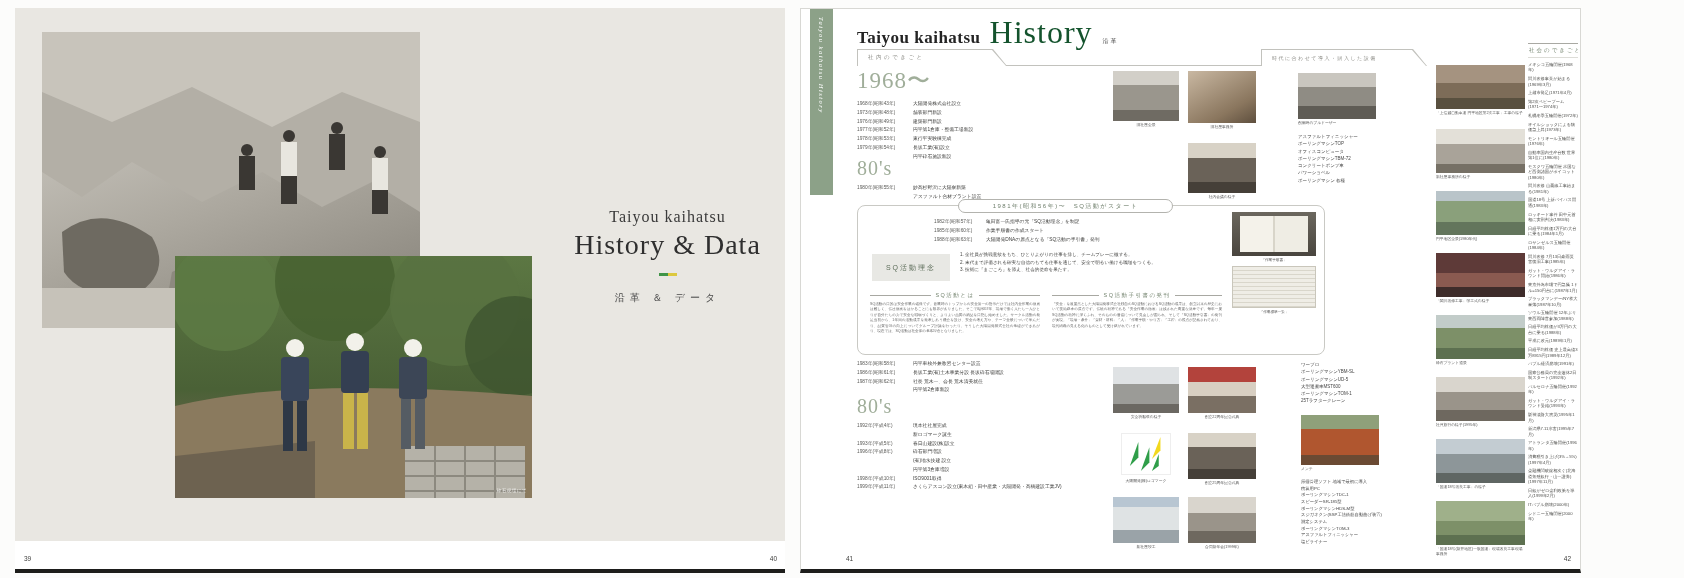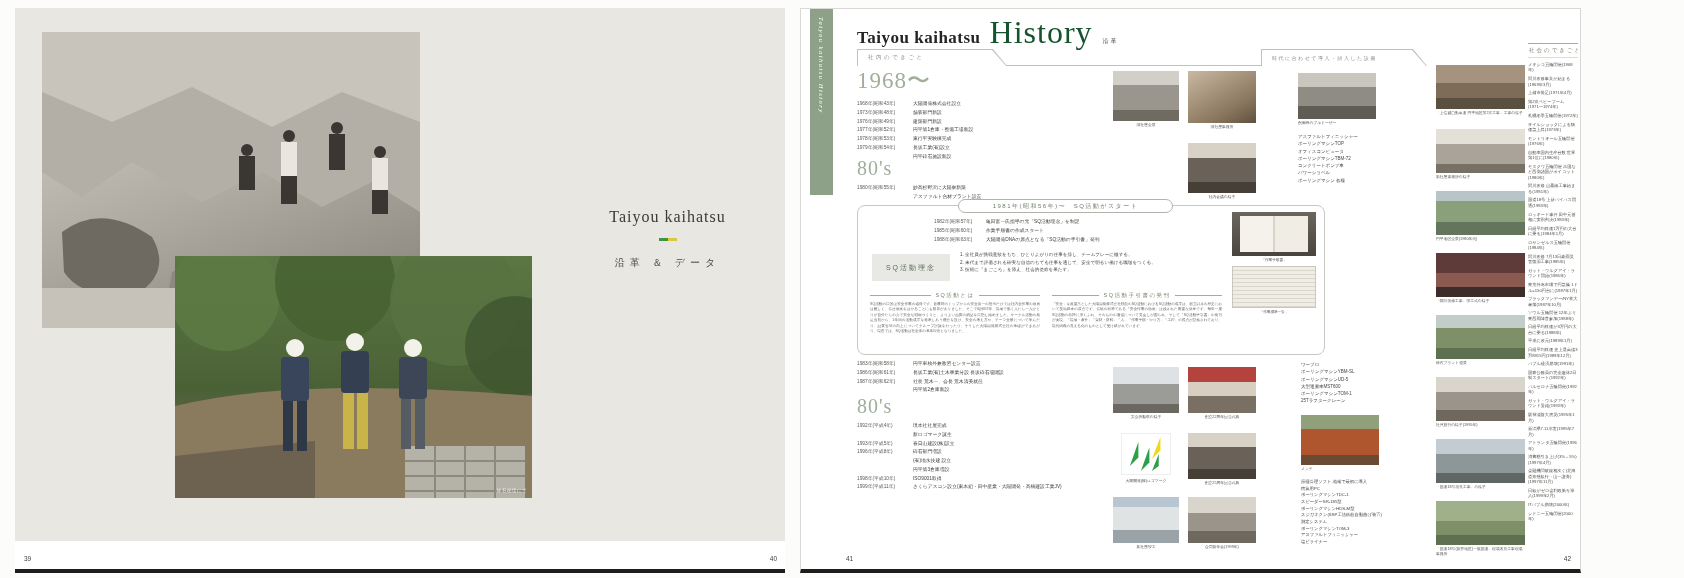--- a/index.html
+++ b/index.html
@@ -158,20 +158,21 @@
           <rect x="224" y="101" width="28" height="42" rx="4" fill="#3c4656"></rect>
           <rect x="226" y="143" width="10" height="50" fill="#555c63"></rect>
           <rect x="240" y="143" width="10" height="50" fill="#555c63"></rect>
       </g>
     </svg>
     <span class="p2cap">砕石現場にて</span>
   </div>
 
   <div id="titleL">
     <div class="small">Taiyou kaihatsu</div>
+    <div class="big">History &amp; Data</div>
     <div class="dash"></div>
     <div class="ja">沿革 ＆ データ</div>
   </div>
 
   <span class="pgnum" style="left:9px">39</span>
   <span class="pgnum" style="right:8px">40</span>
 </div>
 
 <div id="pageR">
 

